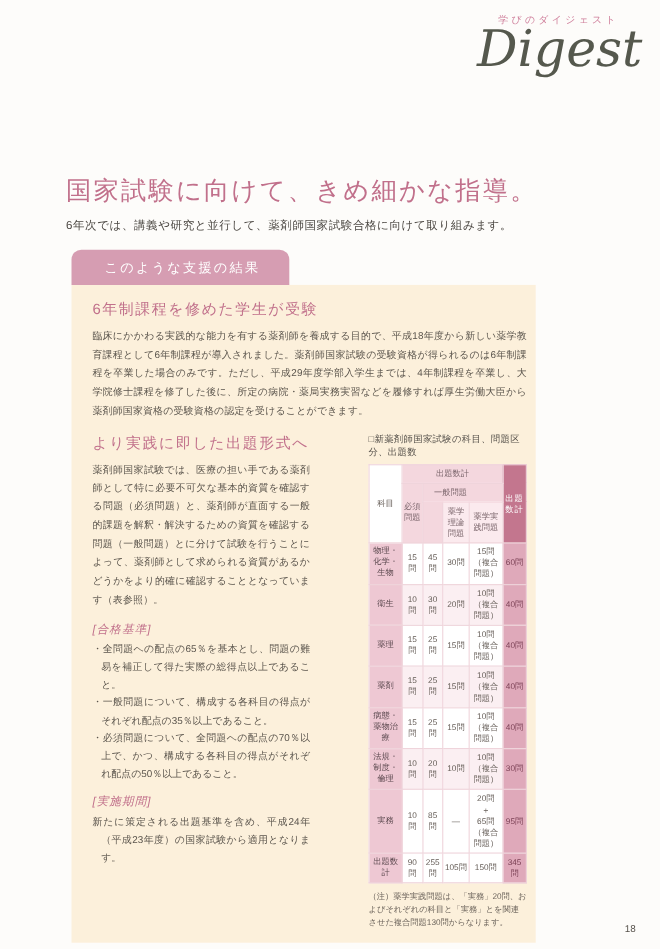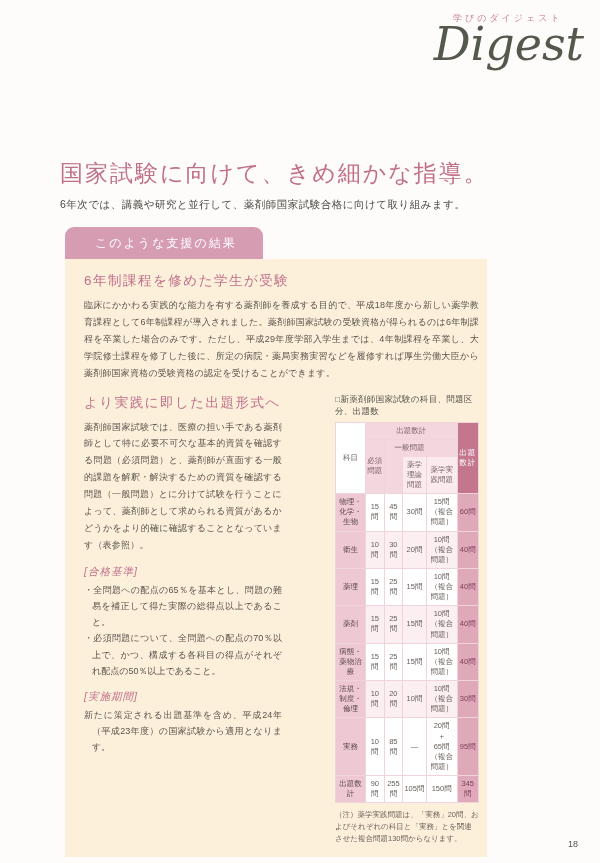--- a/index.html
+++ b/index.html
@@ -93,20 +93,21 @@
     <h2 class="sec-heading">6年制課程を修めた学生が受験</h2>
     <p class="body-text">臨床にかかわる実践的な能力を有する薬剤師を養成する目的で、平成18年度から新しい薬学教育課程として6年制課程が導入されました。薬剤師国家試験の受験資格が得られるのは6年制課程を卒業した場合のみです。ただし、平成29年度学部入学生までは、4年制課程を卒業し、大学院修士課程を修了した後に、所定の病院・薬局実務実習などを履修すれば厚生労働大臣から薬剤師国家資格の受験資格の認定を受けることができます。</p>
 
     <div class="panel-cols">
       <div class="panel-left">
         <h2 class="sec-heading">より実践に即した出題形式へ</h2>
         <p class="body-text">薬剤師国家試験では、医療の担い手である薬剤師として特に必要不可欠な基本的資質を確認する問題（必須問題）と、薬剤師が直面する一般的課題を解釈・解決するための資質を確認する問題（一般問題）とに分けて試験を行うことによって、薬剤師として求められる資質があるかどうかをより的確に確認することとなっています（表参照）。</p>
 
         <h3 class="sub-heading">[合格基準]</h3>
         <p class="bullet">・全問題への配点の65％を基本とし、問題の難易を補正して得た実際の総得点以上であること。</p>
+        <p class="bullet">・一般問題について、構成する各科目の得点がそれぞれ配点の35％以上であること。</p>
         <p class="bullet">・必須問題について、全問題への配点の70％以上で、かつ、構成する各科目の得点がそれぞれ配点の50％以上であること。</p>
 
         <h3 class="sub-heading">[実施期間]</h3>
         <p class="bullet">新たに策定される出題基準を含め、平成24年（平成23年度）の国家試験から適用となります。</p>
       </div>
 
       <div class="panel-right">
         <div class="exam-table-title">□新薬剤師国家試験の科目、問題区分、出題数</div>
         <table class="exam-table">
           <colgroup>

